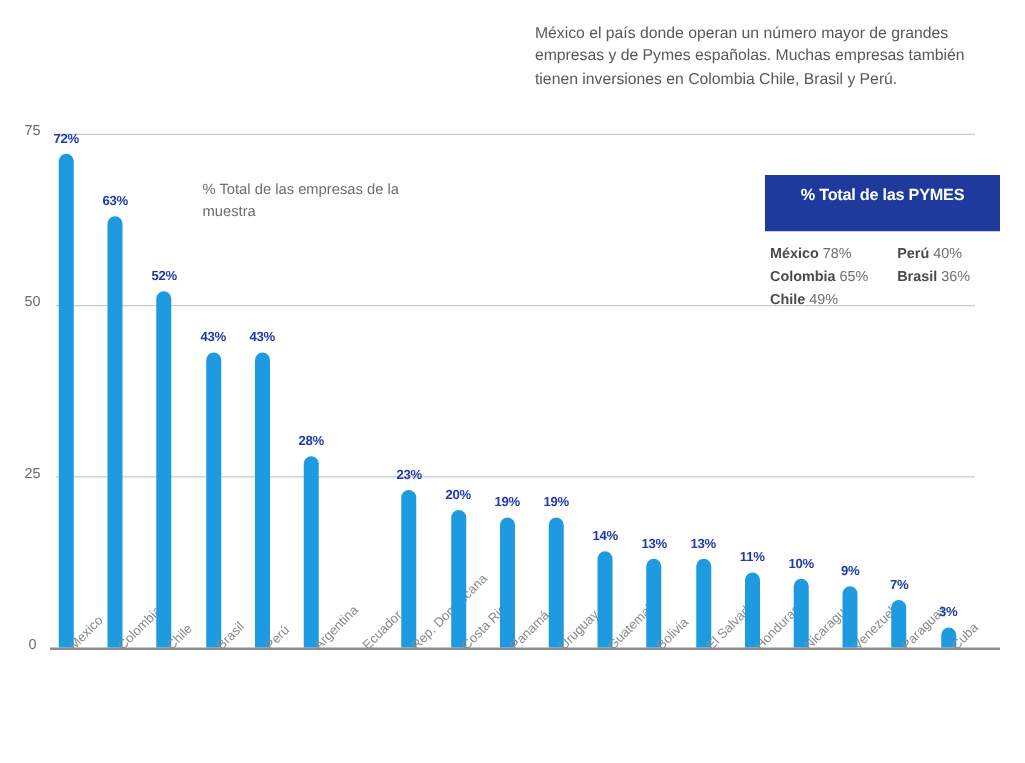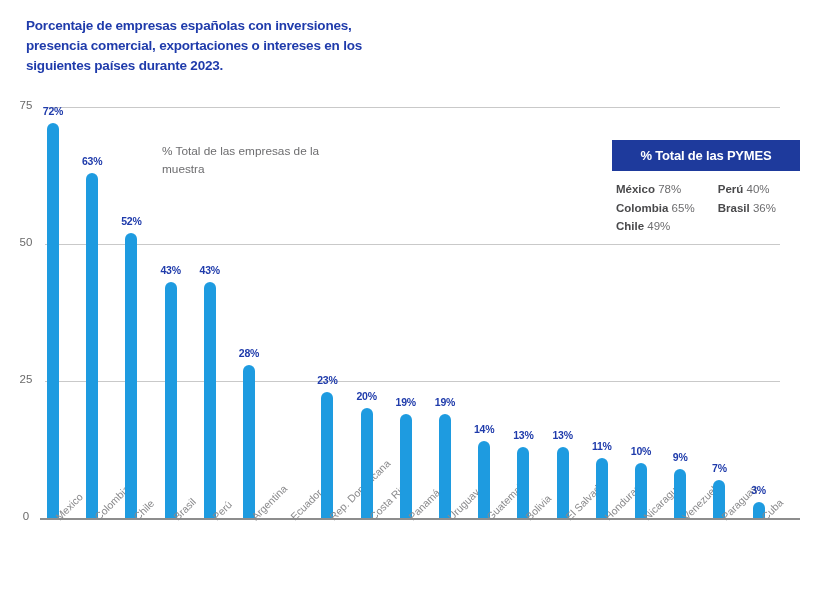--- a/index.html
+++ b/index.html
@@ -125,21 +125,21 @@
     left: 612px;
     top: 140px;
     width: 188px;
   }
   #pymes-header {
     background: #1e3a9c;
     color: #ffffff;
     font-size: 13px;
     font-weight: bold;
     text-align: center;
-    padding: 8px 0 8px 0;
+    padding: 8px 0 22px 0;
     letter-spacing: -0.2px;
   }
   #pymes-body {
     display: flex;
     padding: 9px 0 0 4px;
     font-size: 11.5px;
     color: #6d6d6f;
     line-height: 1.62;
   }
   #pymes-col-left { width: 104px; }
@@ -147,21 +147,21 @@
   .pymes-row { white-space: nowrap; }
   .pymes-country {
     font-weight: bold;
     color: #4a4a4c;
   }
 </style>
 </head>
 <body>
 
 <div id="header">
-  <div id="chart-title">Porcentaje de empresas españolas con inversiones, presencia comercial, exportaciones o intereses en los siguientes países durante 2023.</div>
+  <div id="intro-paragraph">México el país donde operan un número mayor de grandes empresas y de Pymes españolas. Muchas empresas también tienen inversiones en Colombia Chile, Brasil y Perú.</div>
 </div>
 
 <div id="plot">
     <div class="gridline baseline" style="top: 518px;"></div>
     <div class="ytick" style="top: 510px;">0</div>
     <div class="gridline" style="top: 381px;"></div>
     <div class="ytick" style="top: 373px;">25</div>
     <div class="gridline" style="top: 244px;"></div>
     <div class="ytick" style="top: 236px;">50</div>
     <div class="gridline" style="top: 107px;"></div>

